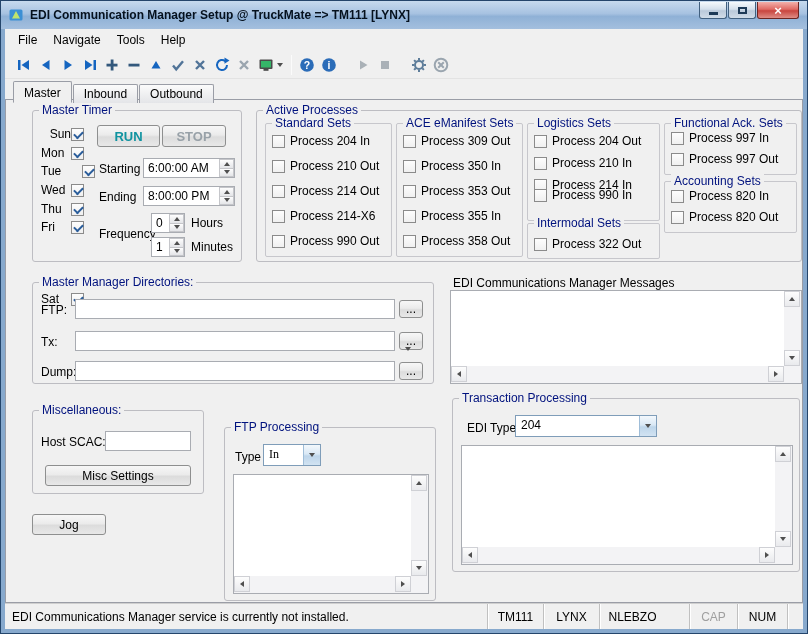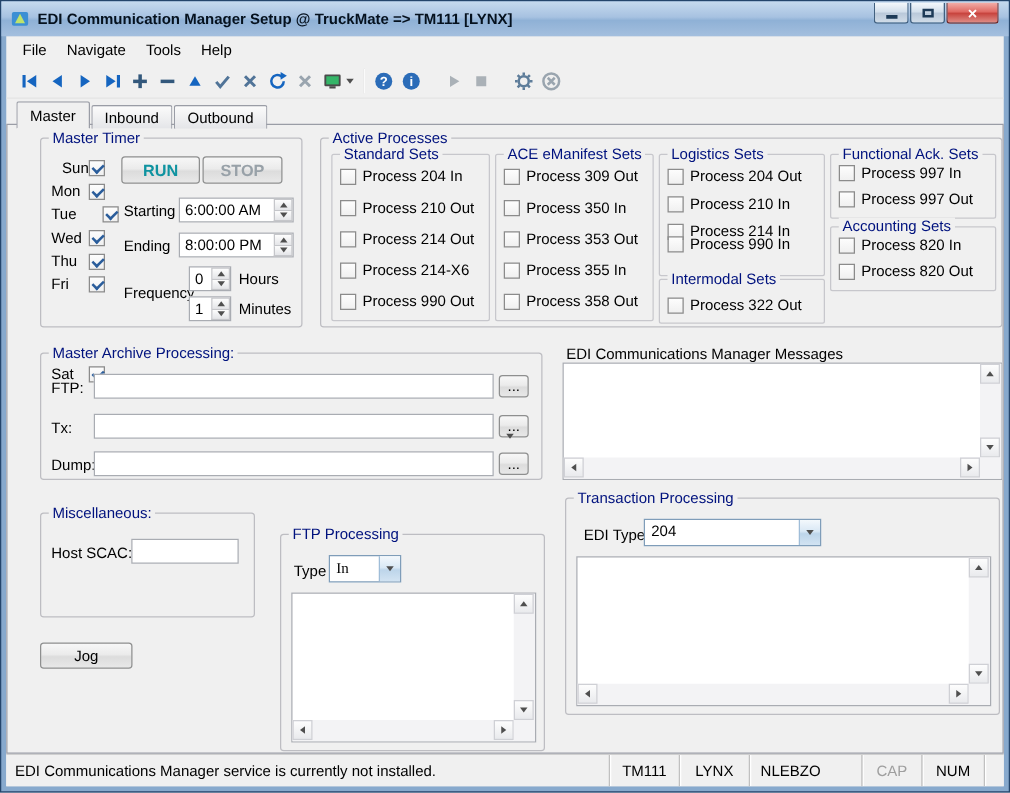--- a/index.html
+++ b/index.html
@@ -423,21 +423,21 @@
               <span>Process 820 In</span>
             </div>
           <div class="cbrow" style="left:6px;top:28px;">
               <span class="cb"></span>
               <span>Process 820 Out</span>
             </div>
         </div>
       </div>
 
       <div class="grp" style="left:26px;top:182px;width:402px;height:102px;">
-        <span class="grp-title">Master Archive Processing:</span>
+        <span class="grp-title">Master Manager Directories:</span>
         <span class="lbl" style="left:8px;top:20px;">FTP:</span>
         <div class="field" style="left:42px;top:16px;width:320px;height:20px;"></div>
         <div class="btn" style="left:366px;top:17px;width:24px;height:18px;">...</div>
         <span class="lbl" style="left:8px;top:52px;">Tx:</span>
         <div class="field" style="left:42px;top:48px;width:320px;height:20px;"></div>
         <div class="btn" style="left:366px;top:49px;width:24px;height:18px;">...</div>
         <div style="position:absolute;left:372px;top:68px;"><span class="tri-down"></span></div>
         <span class="lbl" style="left:8px;top:82px;">Dump:</span>
         <div class="field" style="left:42px;top:78px;width:320px;height:20px;"></div>
         <div class="btn" style="left:366px;top:79px;width:24px;height:18px;">...</div>
@@ -462,20 +462,21 @@
               <span class="tri-right"></span>
             </div>
         </div>
         <div class="sb-corner"></div>
       </div>
 
       <div class="grp" style="left:26px;top:310px;width:172px;height:84px;">
         <span class="grp-title">Miscellaneous:</span>
         <span class="lbl" style="left:8px;top:24px;">Host SCAC:</span>
         <div class="field" style="left:72px;top:20px;width:86px;height:20px;"></div>
+        <div class="btn" style="left:12px;top:54px;width:146px;height:21px;">Misc Settings</div>
       </div>
 
       <div class="btn" style="left:26px;top:414px;width:74px;height:21px;">Jog</div>
 
       <div class="grp" style="left:218px;top:298px;width:212px;height:174px;margin-top:29px;">
         <span class="grp-title">FTP Processing</span>
         <span class="lbl" style="left:10px;top:22px;">Type</span>
         <div class="combo" style="left:38px;top:16px;width:58px;height:22px;font-family:Liberation Serif, serif;">
           <span class="combo-val">In</span>
           <span class="combo-btn">

